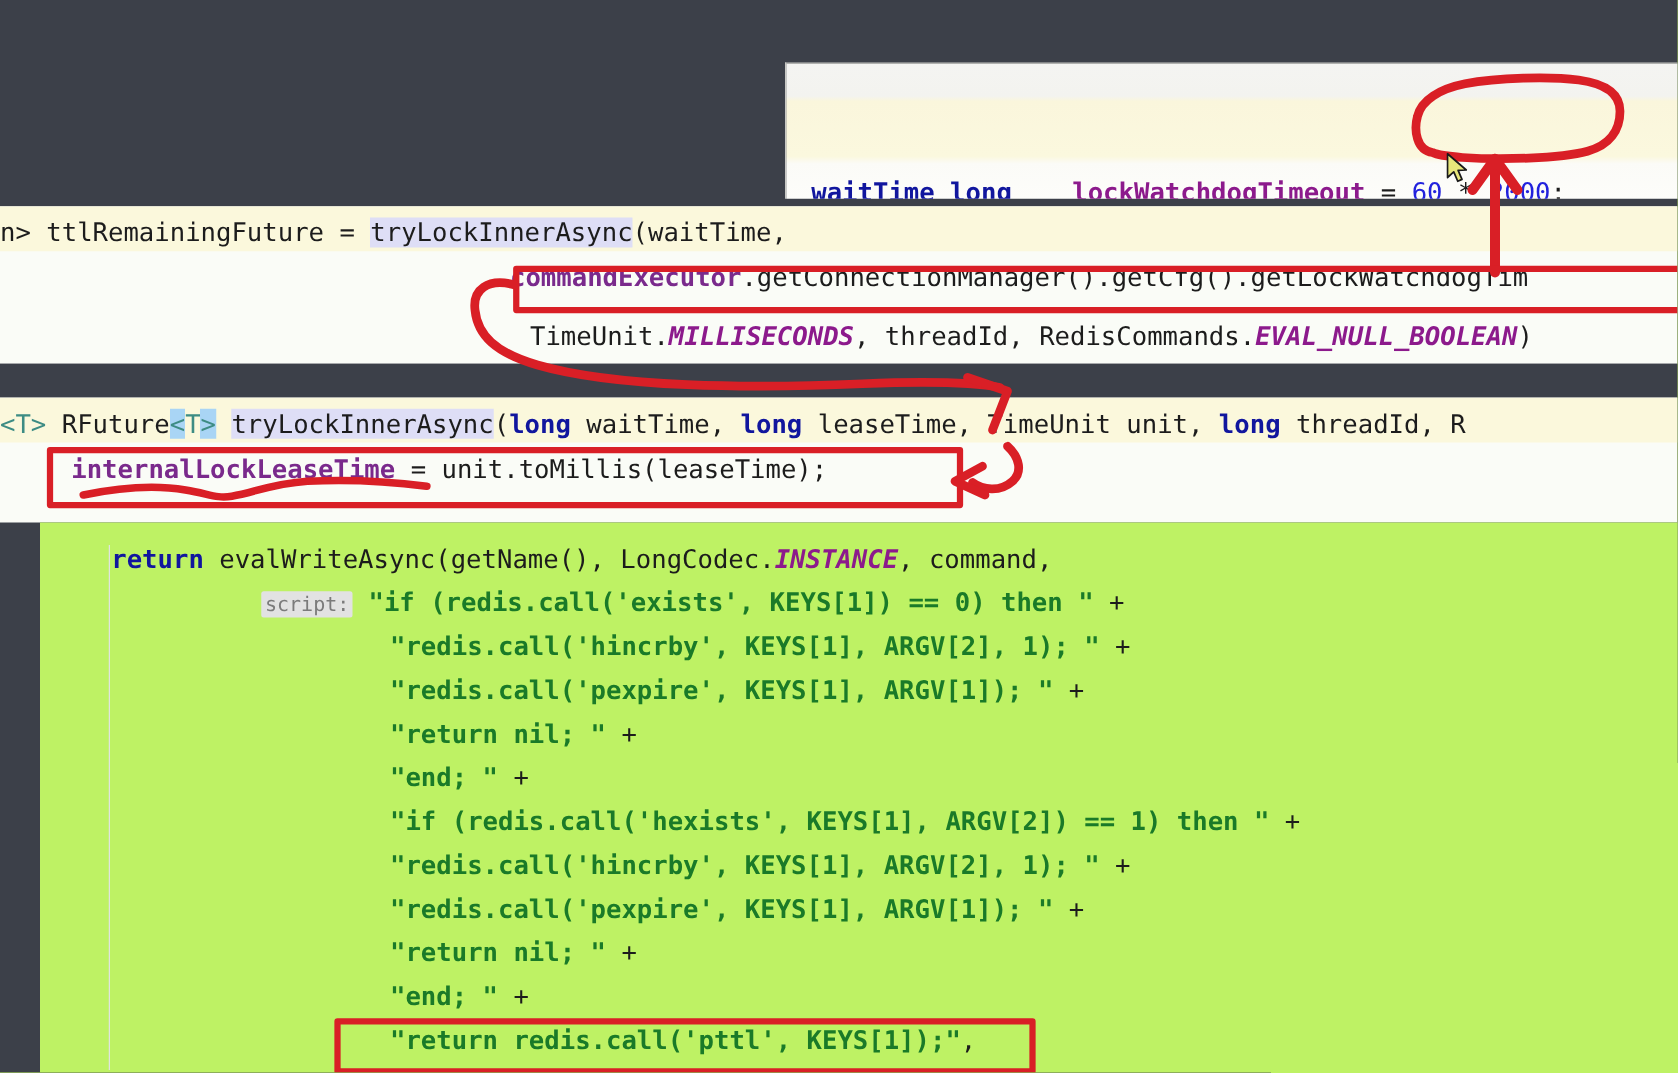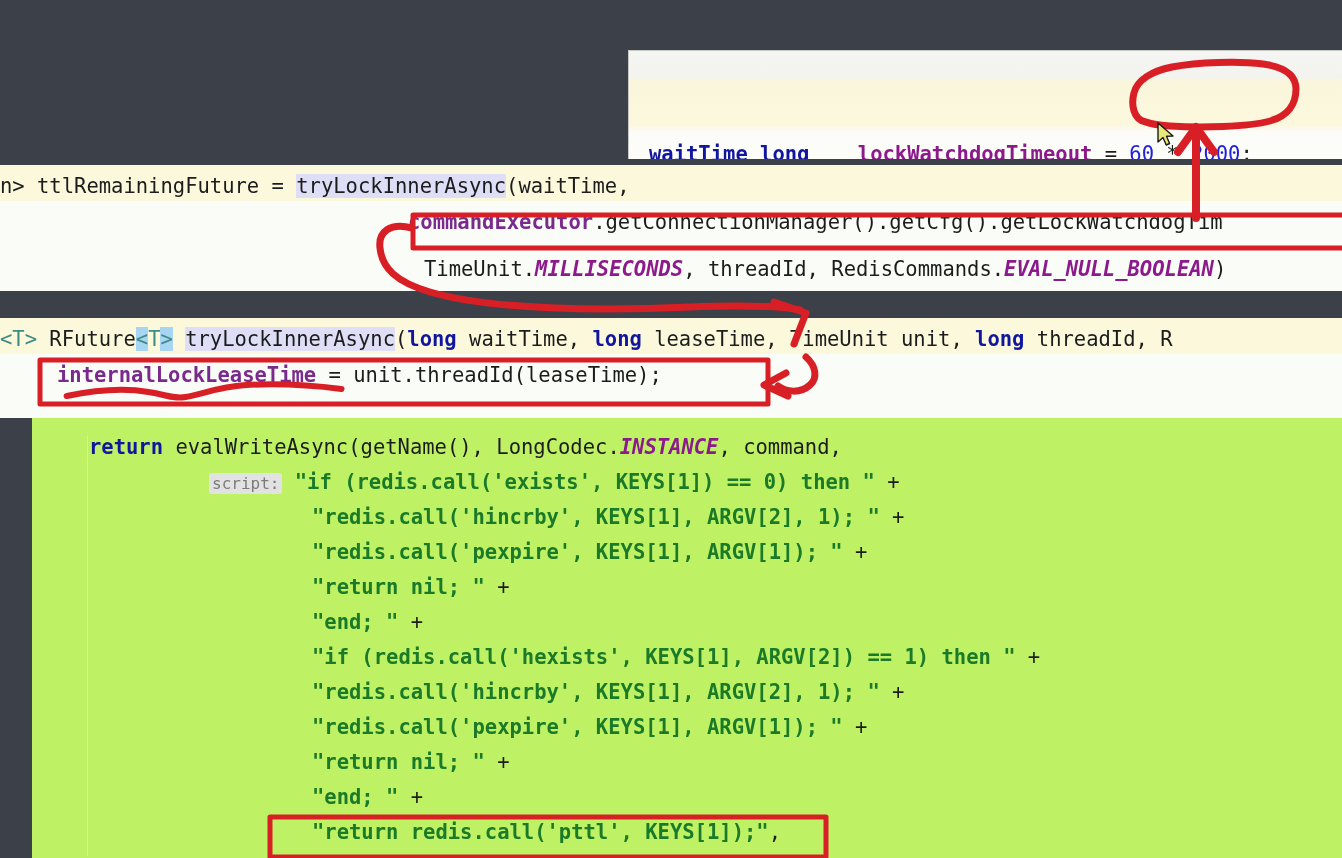--- a/index.html
+++ b/index.html
@@ -103,21 +103,21 @@
         <div class="code line" style="position: absolute; left: 424px; top: 75px; margin-top: 12px;"><span class="plain">TimeUnit.</span><span class="konst">MILLISECONDS</span><span class="plain">, threadId, RedisCommands.</span><span class="konst">EVAL_NULL_BOOLEAN</span><span class="plain">)</span></div>
       </div>
   </div>
 
   <div class="band" style="top:291px;height:27px;"></div>
 
   <div id="strip-sig">
     <div class="cur"></div>
     <div id="sig-lines">
         <div class="code line" style="position: absolute; left: 0px; top: 4px;"><span class="gen">&lt;T&gt;</span><span class="plain"> RFuture</span><span class="hl-sel gen">&lt;</span><span class="gen">T</span><span class="hl-sel gen">&gt;</span><span class="plain"> </span><span class="hl-call">tryLockInnerAsync</span><span class="plain">(</span><span class="kw">long</span><span class="plain"> waitTime, </span><span class="kw">long</span><span class="plain"> leaseTime, TimeUnit unit, </span><span class="kw">long</span><span class="plain"> threadId, R</span></div>
-        <div class="code line" style="position: absolute; left: 57px; top: 40px;"><span class="fld2">internalLockLeaseTime</span><span class="plain"> = unit.threadId(leaseTime);</span></div>
+        <div class="code line" style="position: absolute; left: 57px; top: 40px;"><span class="fld2">internalLockLeaseTime</span><span class="plain"> = unit.toMillis(leaseTime);</span></div>
       </div>
   </div>
 
   <div id="body-code">
     <div class="guide"></div>
     <div id="main-lines">
         <div class="code line" style="position: absolute; left: 57px; top: 12px;"><span class="kw">return</span><span class="plain"> evalWriteAsync(getName(), LongCodec.</span><span class="konst">INSTANCE</span><span class="plain">, command,</span></div>
         <div class="code line" style="position: absolute; left: 177px; top: 47px;"><span class="hintbox">script:</span> <span class="str">"if (redis.call('exists', KEYS[1]) == 0) then "</span><span class="plain"> +</span></div>
         <div class="code line" style="position: absolute; left: 280px; top: 82px;"><span class="str">"redis.call('hincrby', KEYS[1], ARGV[2], 1); "</span><span class="plain"> +</span></div>
         <div class="code line" style="position: absolute; left: 280px; top: 117px;"><span class="str">"redis.call('pexpire', KEYS[1], ARGV[1]); "</span><span class="plain"> +</span></div>

